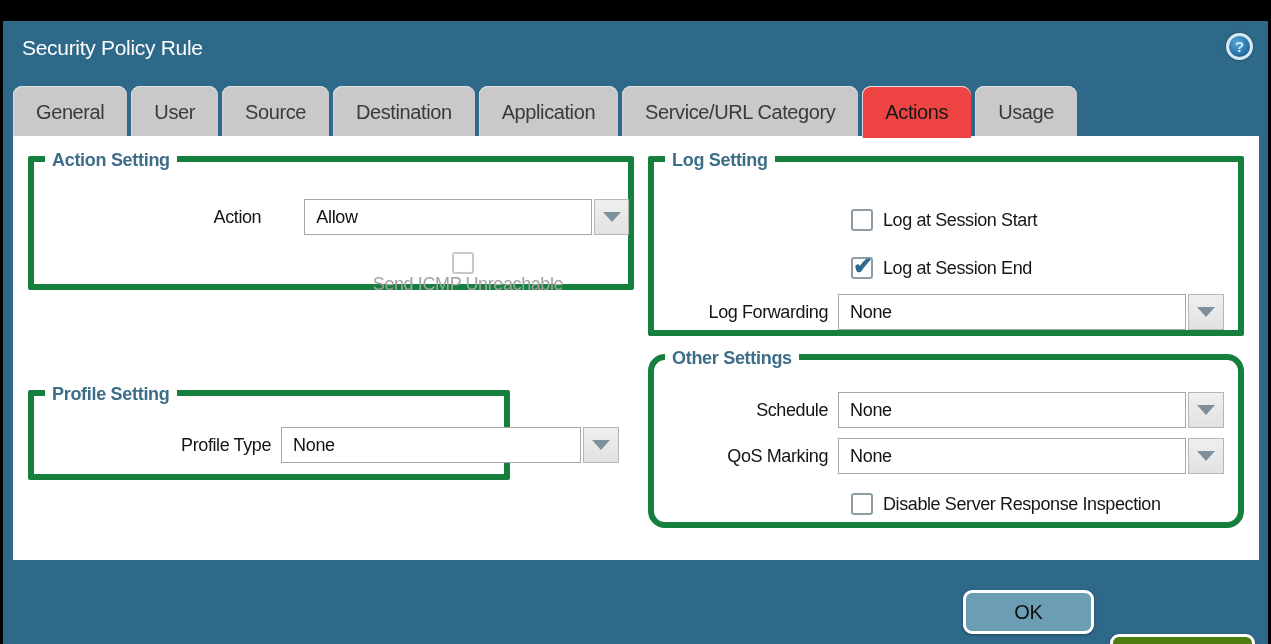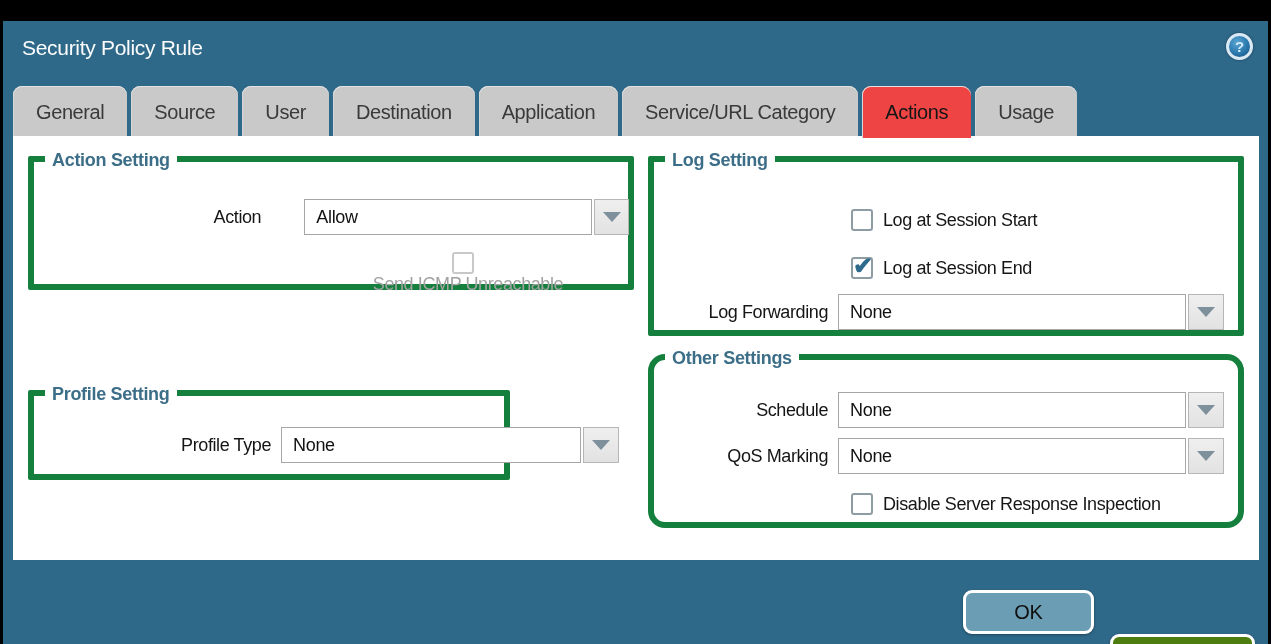--- a/index.html
+++ b/index.html
@@ -56,22 +56,22 @@
 <body>
 
 <div class="frame">
   <div class="inner">
 
     <div class="title">Security Policy Rule</div>
     <div class="help">?</div>
 
     <div class="tabbar">
       <div class="tab">General</div>
+      <div class="tab">User</div>
       <div class="tab">Source</div>
-      <div class="tab">User</div>
       <div class="tab">Destination</div>
       <div class="tab">Application</div>
       <div class="tab">Service/URL Category</div>
       <div class="tab active">Actions</div>
       <div class="tab">Usage</div>
     </div>
 
     <div class="content">
 
       <div class="groupbox" style="left:15px; top:20px; width:606px; height:134px;">

